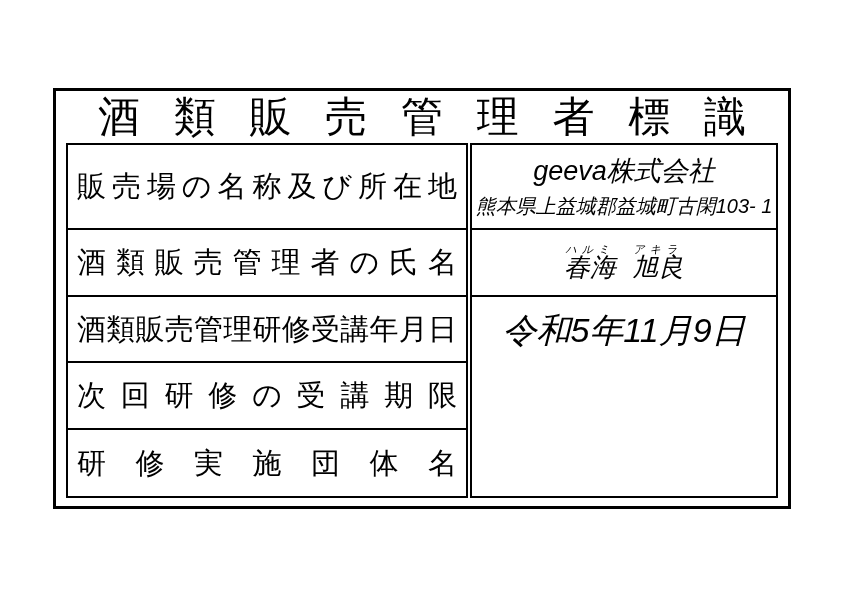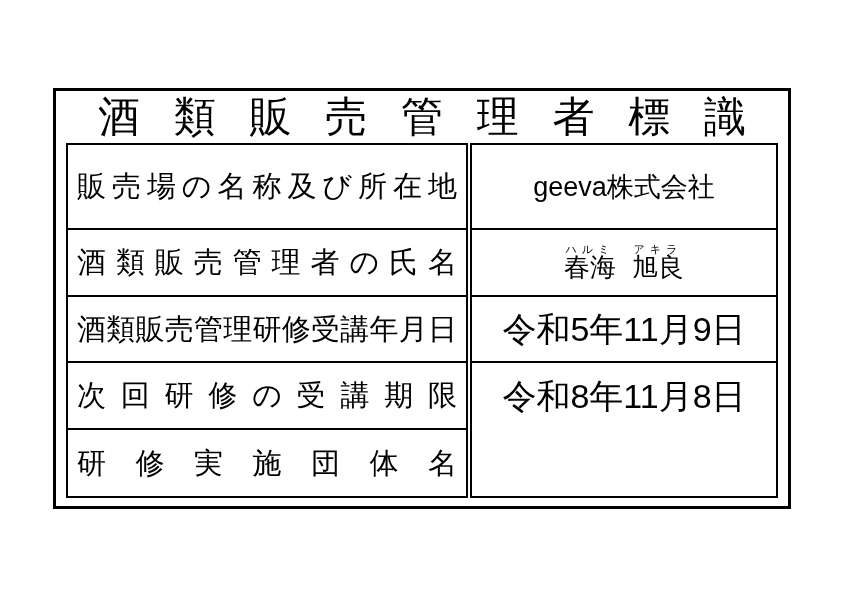--- a/index.html
+++ b/index.html
@@ -63,20 +63,21 @@
   .label-text {
     width: 100%;
     font-size: 29px;
     line-height: 1;
     white-space: nowrap;
   }
   .value-cell {
     align-items: center;
     text-align: center;
     padding: 16px 2px;
+    font-style: italic;
   }
   .store-name {
     font-size: 27px;
     line-height: 38px;
     white-space: nowrap;
   }
   .store-address {
     font-size: 20px;
     line-height: 32px;
     white-space: nowrap;
@@ -197,29 +198,27 @@
             <span>団</span>
             <span>体</span>
             <span>名</span>
           </div>
       </div>
     </div>
 
     <div class="col col-values">
       <div class="cell value-cell r1">
         <div class="store-name">geeva株式会社</div>
+        <div class="store-address">熊本県上益城郡益城町古閑103- 1</div>
       </div>
       <div class="cell value-cell r2">
         <div class="name-line">
           <ruby><span>春海</span><rt>ハルミ</rt></ruby>
           <ruby><span>旭良</span><rt>アキラ</rt></ruby>
         </div>
       </div>
       <div class="cell value-cell r3">
         <div class="value-text">令和5年11月9日</div>
       </div>
-      <div class="cell value-cell r4">
-        <div class="value-text">令和8年11月8日</div>
-      </div>
     </div>
 
   </div>
 </div>
 
 </body></html>

